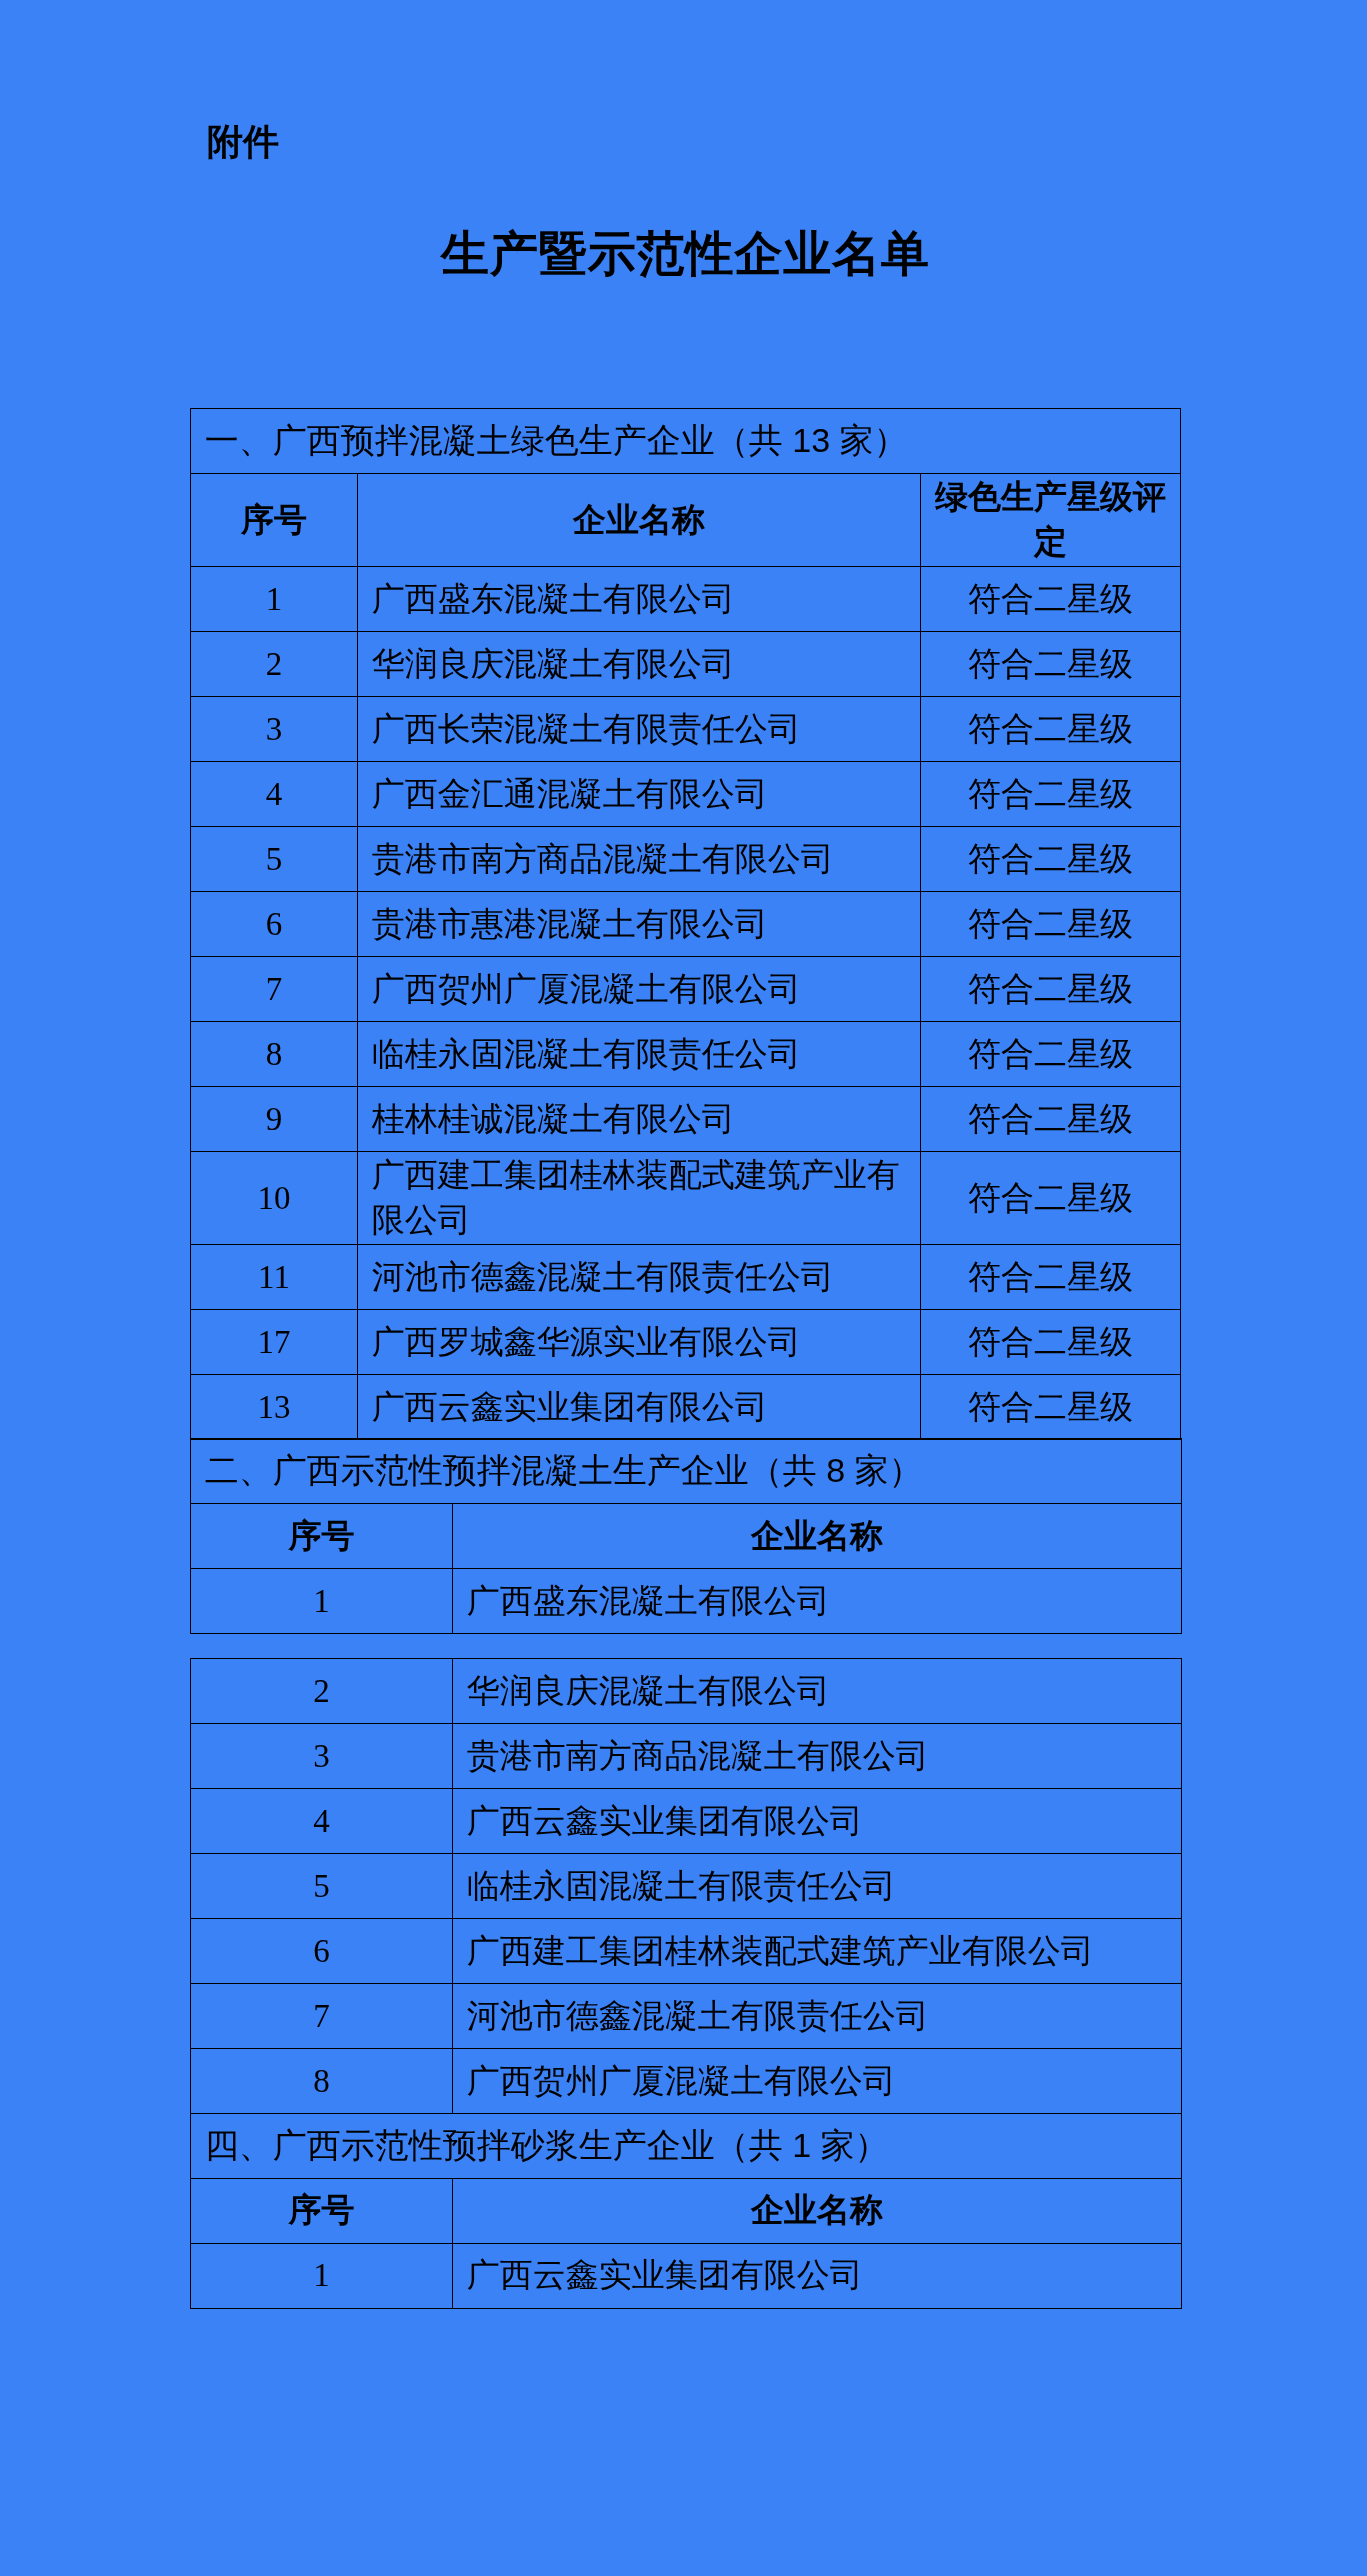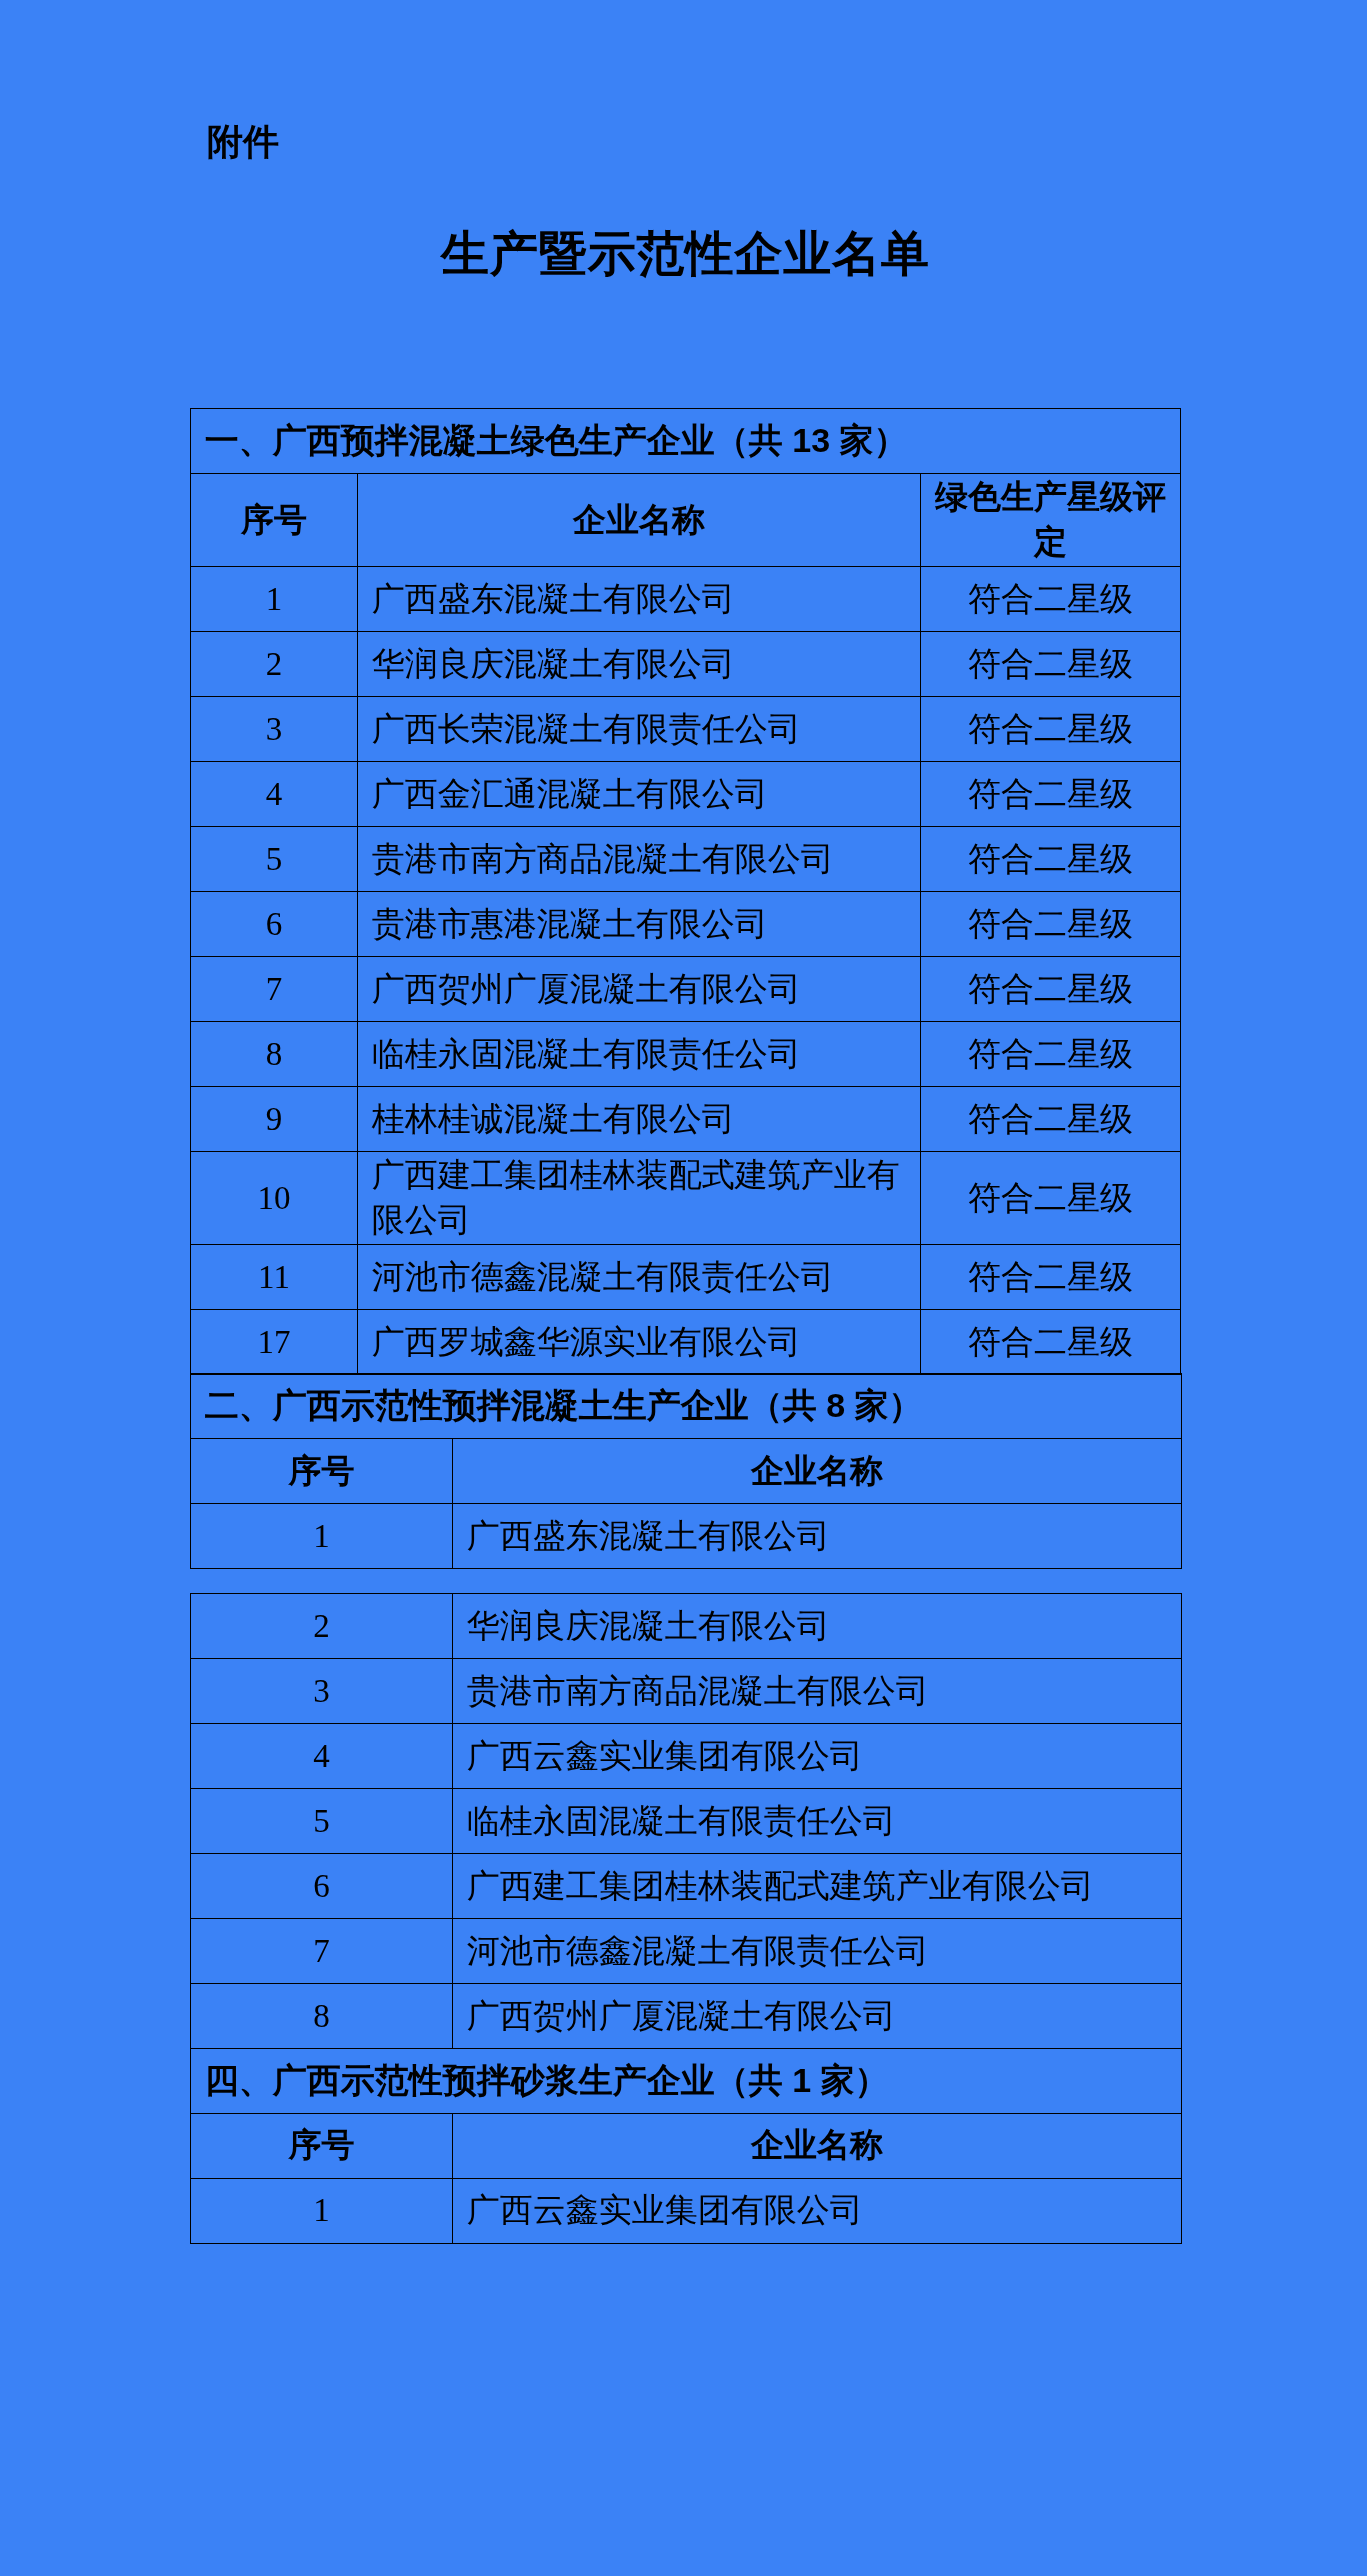--- a/index.html
+++ b/index.html
@@ -50,21 +50,21 @@
   col.a-name   { width: 563px; }
   col.a-rating { width: 260px; }
   
   col.b-idx  { width: 262px; }
   col.b-name { width: 729px; }
   tr.section-row { height: 65px; }
   tr.head-row    { height: 65px; margin-left: 8px; }
   tr.data-row    { height: 65px; }
   td.section-cell {
     font-family: "Liberation Sans", "DejaVu Sans", sans-serif;
-    font-weight: bold;
+    font-weight: normal;
     font-size: 34px;
     padding-left: 13.8px;
   }
   tr.head-row td {
     font-family: "Liberation Sans", "DejaVu Sans", sans-serif;
     font-weight: bold;
     font-size: 33px;
     text-align: center;
   }
   tr.data-row td {
@@ -157,20 +157,25 @@
       <tr class="data-row">
         <td class="idx">11</td>
         <td class="name">河池市德鑫混凝土有限责任公司</td>
         <td class="rating">符合二星级</td>
       </tr>
       <tr class="data-row">
         <td class="idx">17</td>
         <td class="name">广西罗城鑫华源实业有限公司</td>
         <td class="rating">符合二星级</td>
       </tr>
+      <tr class="data-row">
+        <td class="idx">13</td>
+        <td class="name">广西云鑫实业集团有限公司</td>
+        <td class="rating">符合二星级</td>
+      </tr>
     </tbody>
       </table>
 
     <table class="tbl joined">
       <colgroup>
           <col class="b-idx">
           <col class="b-name">
         </colgroup>
       <tbody>
           <tr class="section-row">

